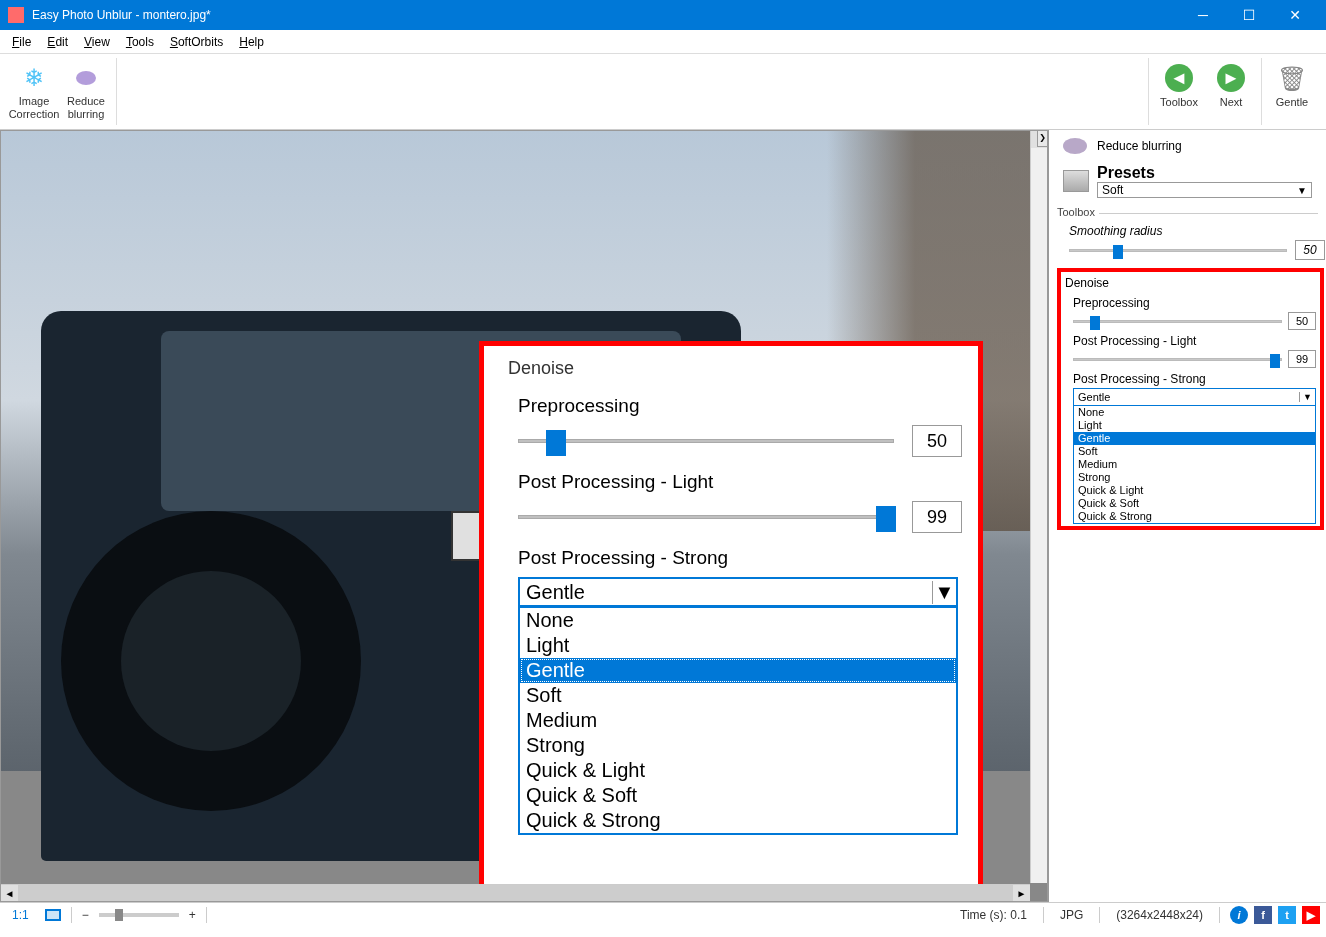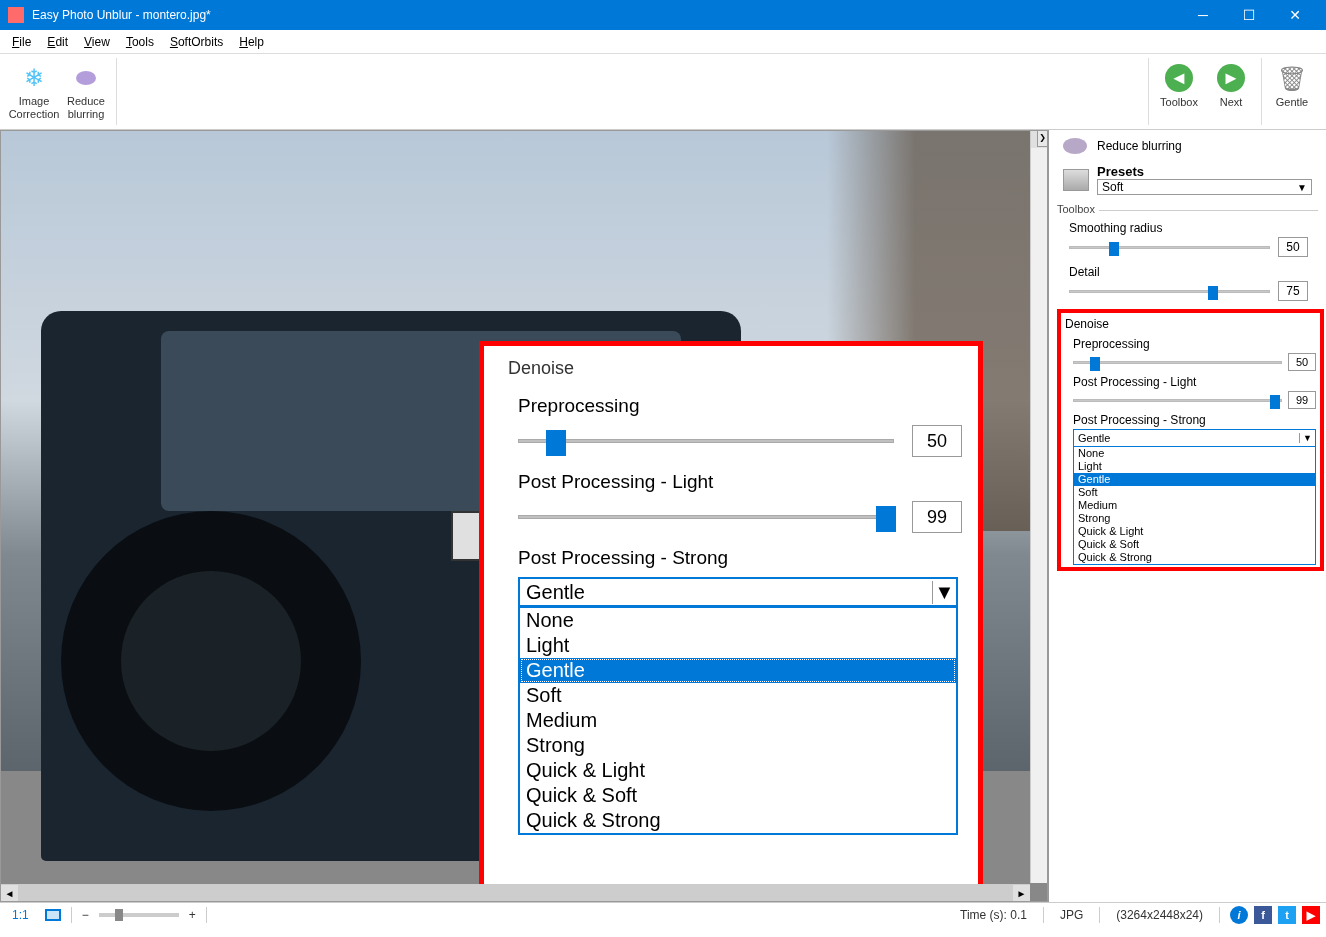--- a/index.html
+++ b/index.html
@@ -68,21 +68,21 @@
 .sidebar-tool .oval { width: 24px; height: 16px; background: #b8a8c8; border-radius: 50%; }
 .sidebar-row { display: flex; align-items: center; padding: 2px 14px 6px; gap: 8px; }
 .sidebar-icon-presets { width:26px;height:22px; background:linear-gradient(#ddd,#aaa); border:1px solid #999;}
 .sidebar-label-col{display:flex;flex-direction:column;flex:1;}
 .preset-select { flex: 1; height: 20px; border: 1px solid #999; display: flex; align-items: center; padding: 0 4px; font-size:12px; }
 .preset-select .arrow { margin-left:auto; font-size:10px;}
 
 .group-caption { padding: 2px 8px; font-size: 11px; color: #444; position:relative;}
 .group-caption::after{content:"";position:absolute;left:50px;right:8px;top:9px;height:1px;background:#ccc;}
 
-.opt-block { padding: 4px 18px 4px 20px; }
+.opt-block { padding: 4px 1px 4px 20px; font-style: italic; }
 .opt-label { font-size: 12px; margin-bottom: 2px; }
 .opt-slider-row { display: flex; align-items: center; gap: 8px; }
 .opt-track { flex: 1; height: 3px; background: #c8c8c8; position: relative; border:1px solid #bbb;}
 .opt-thumb { position: absolute; top: -5px; width: 10px; height: 14px; background: #0078d7; transform: translateX(-50%); }
 .opt-val { width: 30px; height: 20px; border: 1px solid #999; text-align: center; font-size: 12px; line-height: 18px; }
 
 .sidebar-red { border: 4px solid #ff0000; margin: 4px 2px 0 8px; padding: 4px 4px 2px; }
 .sidebar-red .sr-title { font-size: 12px; margin-bottom: 6px; }
 .sidebar-red .sr-sub { font-size: 12px; margin: 4px 0 2px 8px; }
 .sidebar-red .sr-slider-row { display: flex; align-items: center; gap: 6px; padding-left: 8px; margin-bottom:2px;}
@@ -248,44 +248,35 @@
 
   <div class="sidebar">
     <div class="sidebar-collapse">❯</div>
     <div class="sidebar-tool">
       <div class="oval"></div>
       <div>Reduce blurring</div>
     </div>
     <div class="sidebar-row">
       <div class="sidebar-icon-presets"></div>
       <div class="sidebar-label-col">
-        <div style="font-weight:bold;font-size:13px;">Presets</div>
+        <div style="font-weight:bold;font-size:16px;">Presets</div>
         <div class="preset-select">
           <span>Soft</span>
             <span class="arrow">▼</span>
         </div>
       </div>
     </div>
     <div class="group-caption">Toolbox</div>
     <div class="opt-block">
       <div class="opt-label">Smoothing radius</div>
       <div class="opt-slider-row">
         <div class="opt-track">
             <div class="opt-thumb" style="left:22%"></div>
           </div>
         <div class="opt-val">50</div>
-      </div>
-    </div>
-    <div class="opt-block">
-      <div class="opt-label">Detail</div>
-      <div class="opt-slider-row">
-        <div class="opt-track">
-            <div class="opt-thumb" style="left:72%"></div>
-          </div>
-        <div class="opt-val">75</div>
       </div>
     </div>
 
     <div class="sidebar-red">
       <div class="sr-title">Denoise</div>
       <div class="sr-sub">Preprocessing</div>
       <div class="sr-slider-row">
         <div class="sr-track">
             <div class="sr-thumb" style="left:10%"></div>
           </div>

